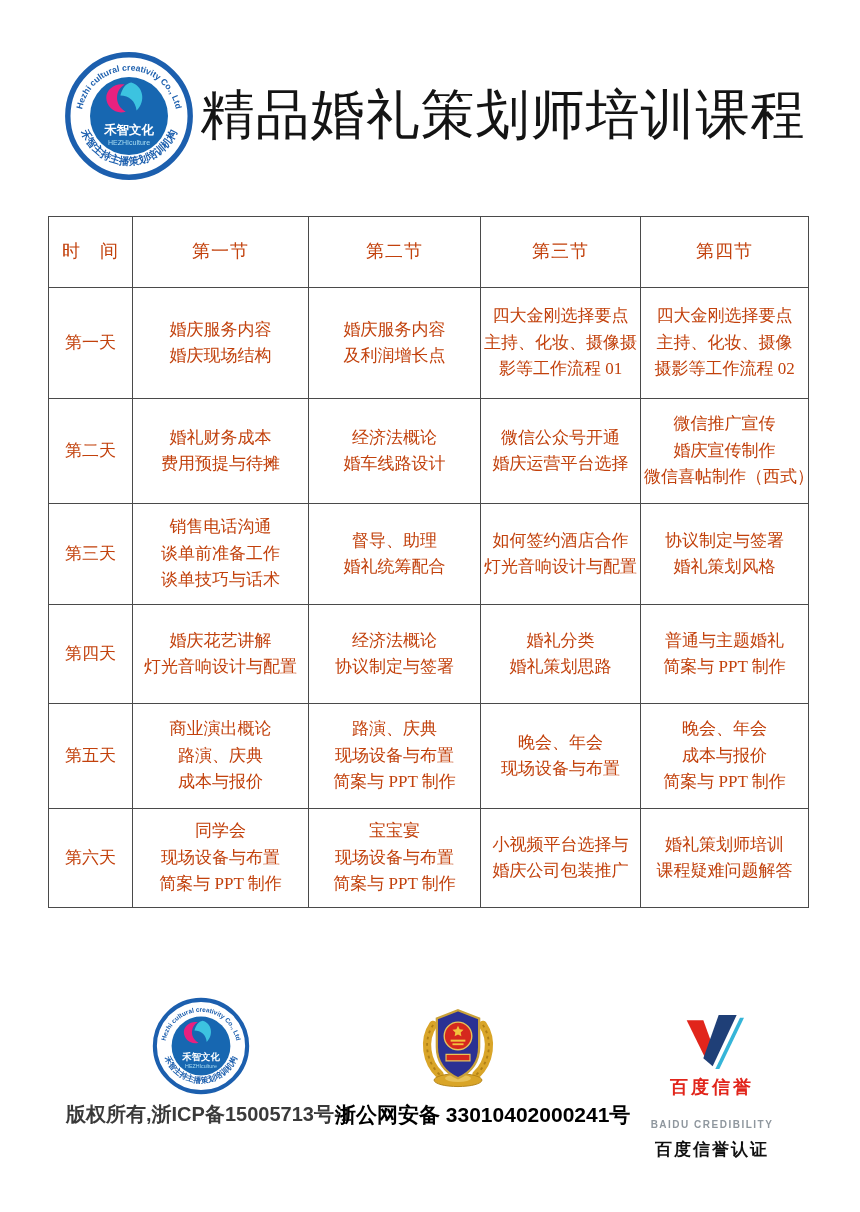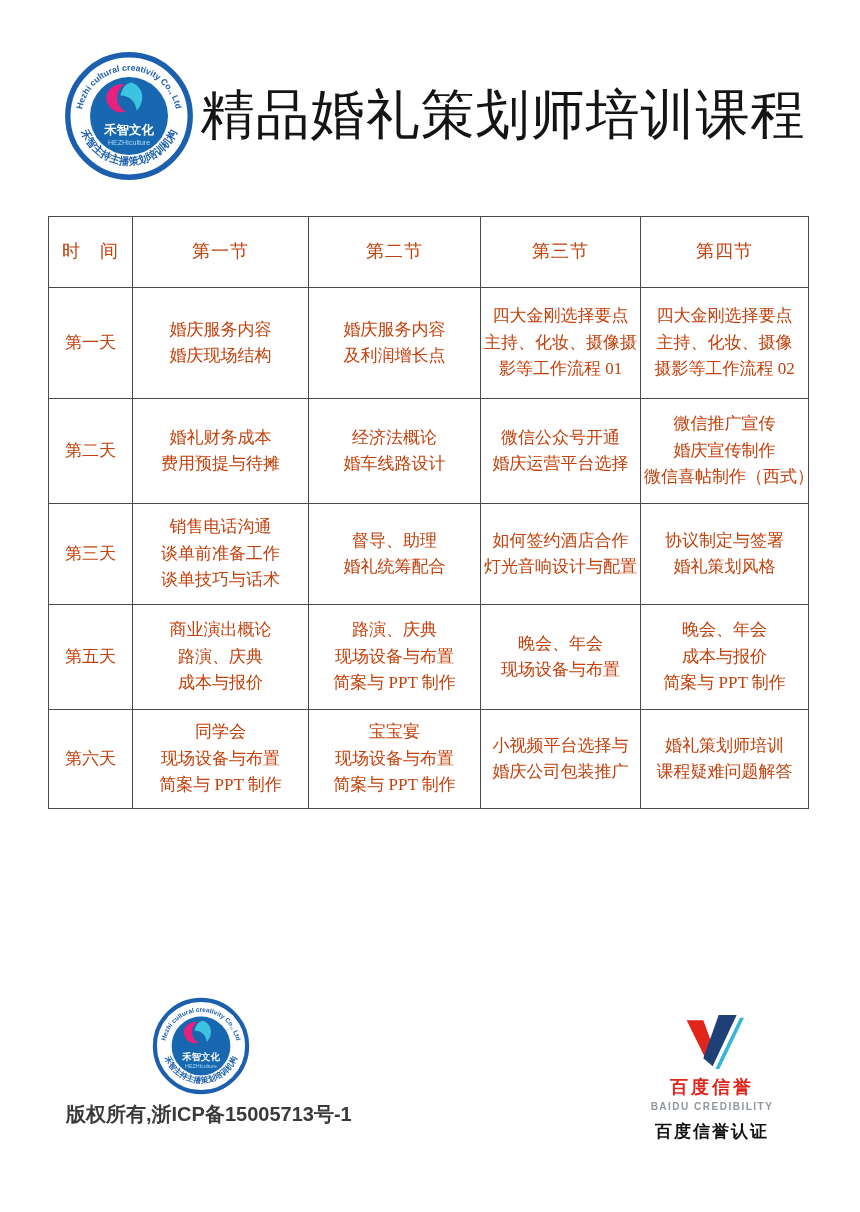--- a/index.html
+++ b/index.html
@@ -32,21 +32,21 @@
   .f-block{position:absolute;text-align:center;}
   .f-left{left:66px;width:270px;top:2px;}
   .f-left .logo-small{width:98px;height:98px;margin:0 auto;display:block;}
   .icp-text{margin-top:6px;font-size:20px;font-weight:700;color:#3a3a3a;white-space:nowrap;}
   .f-center{left:335px;width:245px;top:6px;}
   .badge-svg{width:96px;height:92px;display:block;margin:0 auto;}
   .beian-text{margin-top:8px;font-size:21px;font-weight:800;color:#000;white-space:nowrap;}
   .f-right{left:622px;width:180px;top:16px;}
   .baidu-v{width:70px;height:60px;display:block;margin:0 auto;}
   .baidu-cn{font-size:18px;font-weight:700;letter-spacing:3px;margin-top:4px;}
-  .baidu-en{font-size:10px;font-weight:700;letter-spacing:1.5px;color:#8f979e;margin-top:2px;text-align:center;}
+  .baidu-en{font-size:10px;font-weight:700;letter-spacing:1.5px;color:#8f979e;margin-top:20px;text-align:center;}
   .baidu-caption{font-size:17px;font-weight:800;color:#101010;letter-spacing:2px;margin-top:8px;}
 </style>
 </head>
 <body>
 
 <div class="header">
   <svg class="logo-big" viewBox="0 0 120 120">
     <defs>
       <path id="arcTop1" d="M 16,62 A 44,44 0 0 1 104,62"></path>
       <path id="arcBot1" d="M 13,58 A 47,47 0 0 0 107,58"></path>
@@ -142,20 +142,39 @@
       <td>
         <span class="cell-line">如何签约酒店合作</span>
         <span class="cell-line">灯光音响设计与配置</span>
       </td>
       <td>
         <span class="cell-line">协议制定与签署</span>
         <span class="cell-line">婚礼策划风格</span>
       </td>
     </tr>
 
+    <tr class="r4">
+      <td class="day">第四天</td>
+      <td>
+        <span class="cell-line">婚庆花艺讲解</span>
+        <span class="cell-line">灯光音响设计与配置</span>
+      </td>
+      <td>
+        <span class="cell-line">经济法概论</span>
+        <span class="cell-line">协议制定与签署</span>
+      </td>
+      <td>
+        <span class="cell-line">婚礼分类</span>
+        <span class="cell-line">婚礼策划思路</span>
+      </td>
+      <td>
+        <span class="cell-line">普通与主题婚礼</span>
+        <span class="cell-line">简案与 PPT 制作</span>
+      </td>
+    </tr>
 
     <tr class="r5">
       <td class="day">第五天</td>
       <td>
         <span class="cell-line">商业演出概论</span>
         <span class="cell-line">路演、庆典</span>
         <span class="cell-line">成本与报价</span>
       </td>
       <td>
         <span class="cell-line">路演、庆典</span>
@@ -215,20 +234,41 @@
       </text>
       <circle cx="60" cy="60" r="36" fill="#1767b1"></circle>
       <path d="M56,31 c-9,5 -10,19 1,25 c-9,3 -18,-4 -18,-13 c0,-8 9,-14 17,-12 z" fill="#e8217f"></path>
       <path d="M62,29 c11,3 14,17 5,26 c-1,-9 -7,-14 -15,-14 c2,-7 5,-11 10,-12 z" fill="#3cc3e0"></path>
       <text x="60" y="77" text-anchor="middle" font-size="11.5" fill="#ffffff" font-weight="700">禾智文化</text>
       <text x="60" y="87" text-anchor="middle" font-size="6.5" fill="#a9ddf2" font-family="Liberation Sans, sans-serif">HEZHIculture</text>
     </svg>
     <div class="icp-text">版权所有,浙ICP备15005713号-1</div>
   </div>
 
+  <div class="f-block f-center">
+    <svg class="badge-svg" viewBox="0 0 100 100">
+
+      <path d="M30,80 C15,66 12,42 23,26" fill="none" stroke="#d9a528" stroke-width="9" stroke-linecap="round"></path>
+      <path d="M70,80 C85,66 88,42 77,26" fill="none" stroke="#d9a528" stroke-width="9" stroke-linecap="round"></path>
+      <path d="M30,80 C15,66 12,42 23,26" fill="none" stroke="#b07f14" stroke-width="2" stroke-dasharray="3,4"></path>
+      <path d="M70,80 C85,66 88,42 77,26" fill="none" stroke="#b07f14" stroke-width="2" stroke-dasharray="3,4"></path>
+      <ellipse cx="50" cy="86" rx="26" ry="7" fill="#d9a528" stroke="#b07f14" stroke-width="1"></ellipse>
+      <ellipse cx="50" cy="84" rx="14" ry="4" fill="#e8c258"></ellipse>
+
+      <path d="M50,10 L73,19 L73,50 C73,68 63,78 50,84 C37,78 27,68 27,50 L27,19 Z" fill="#2b3193" stroke="#caa23a" stroke-width="2.5"></path>
+
+      <circle cx="50" cy="38" r="15" fill="#d5281e" stroke="#e8c258" stroke-width="1.5"></circle>
+      <path d="M50,27 l1.8,3.8 4.2,0.5 -3.1,2.9 0.8,4.1 -3.7,-2 -3.7,2 0.8,-4.1 -3.1,-2.9 4.2,-0.5 z" fill="#f2c43d"></path>
+      <rect x="42" y="42" width="16" height="2.2" fill="#f2c43d"></rect>
+      <rect x="44" y="46" width="12" height="2" fill="#f2c43d"></rect>
+
+      <path d="M37,58 h26 v7 h-26 z" fill="#d5281e" stroke="#e8c258" stroke-width="1.3"></path>
+    </svg>
+    <div class="beian-text">浙公网安备 33010402000241号</div>
+  </div>
 
   <div class="f-block f-right">
     <svg class="baidu-v" viewBox="0 0 100 90">
       <polygon points="12,14 37,14 53,58 40,71" fill="#e1251b"></polygon>
       <polygon points="60,6 87,6 51,83 37,71" fill="#1f3f77"></polygon>
       <polygon points="92,10 98,10 61,87 55,87" fill="#35b5d8"></polygon>
     </svg>
     <div class="baidu-cn" style="color:#e1251b">百度信誉</div>
     <div class="baidu-en">BAIDU CREDIBILITY</div>
     <div class="baidu-caption">百度信誉认证</div>

